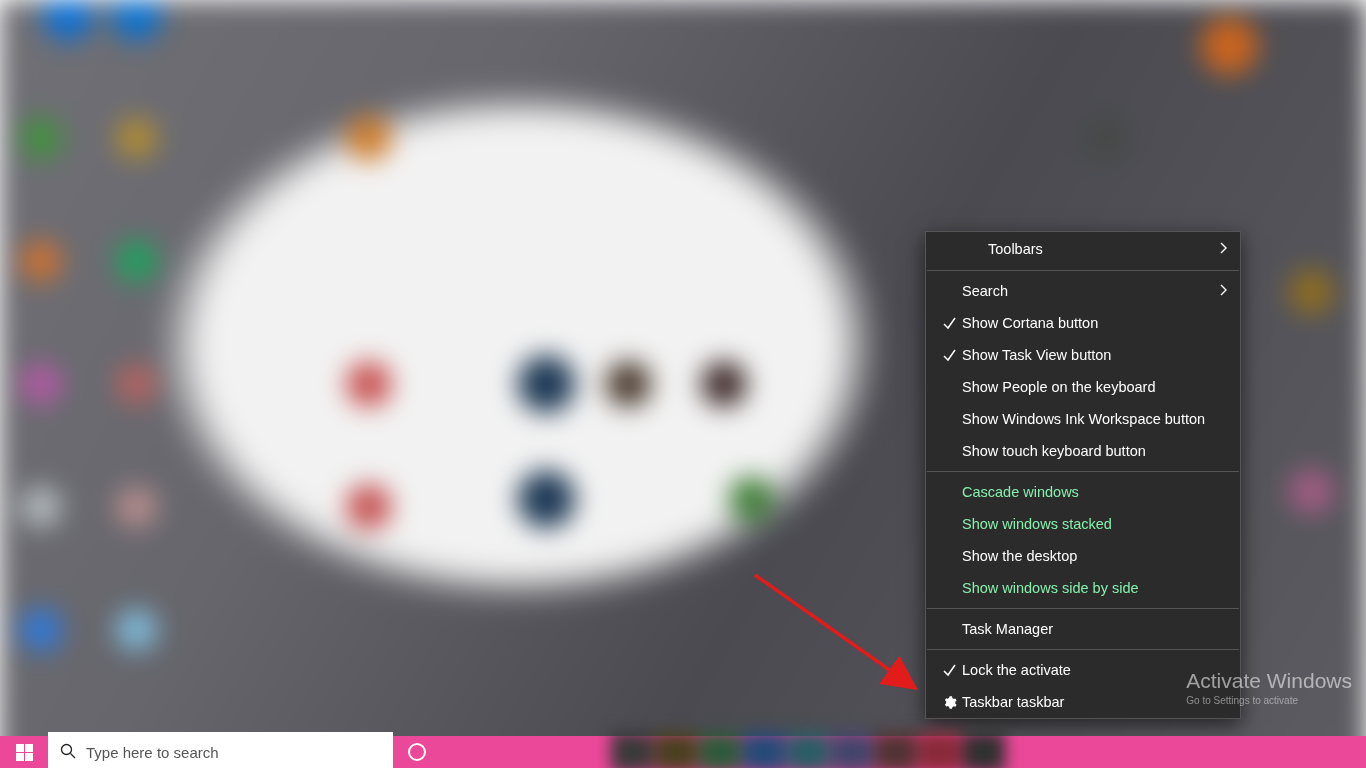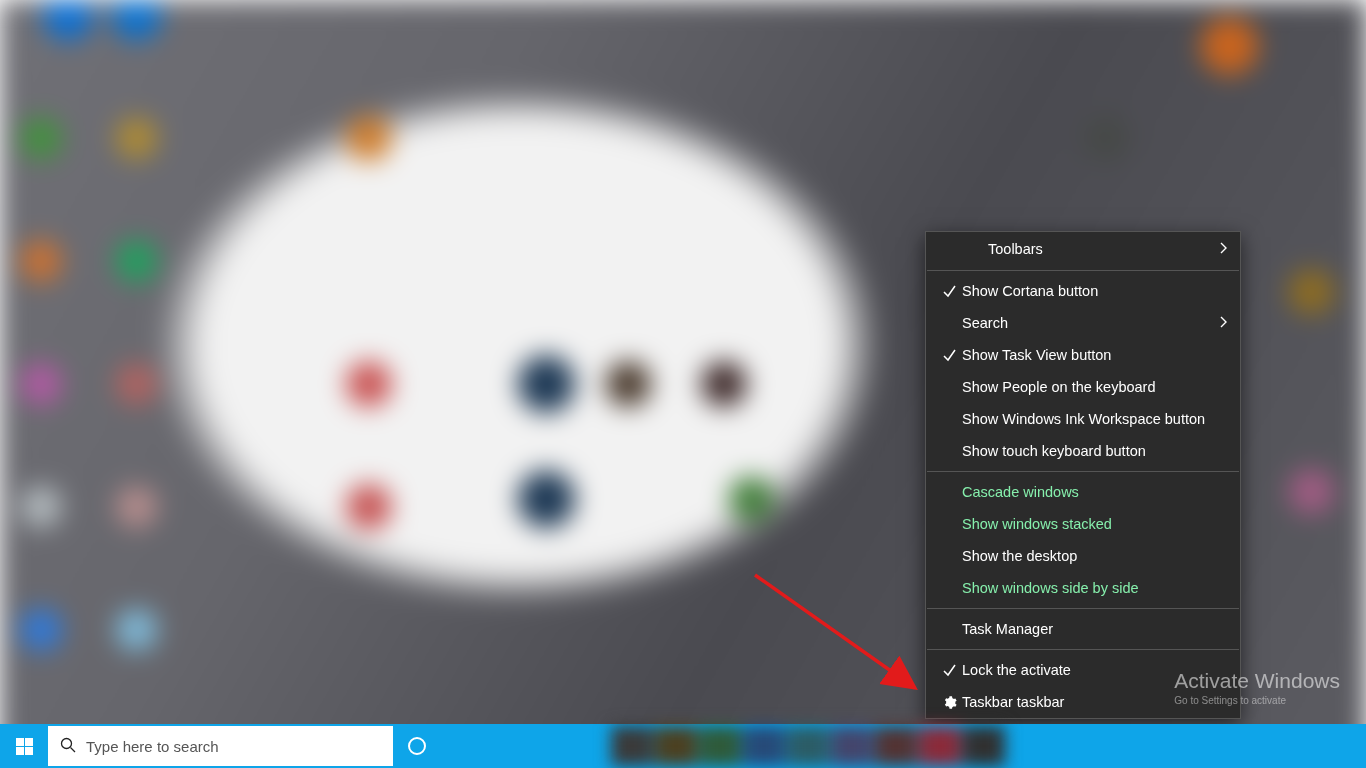--- a/index.html
+++ b/index.html
@@ -32,38 +32,38 @@
     radial-gradient(circle at 90% 6%, #c9641e 0 28px, transparent 30px),
     radial-gradient(circle at 81% 18%, #464947 0 22px, transparent 24px),
     radial-gradient(circle at 96% 38%, #8d6c22 0 22px, transparent 24px),
     radial-gradient(circle at 96% 64%, #a05c83 0 22px, transparent 24px),
     radial-gradient(ellipse 520px 370px at 38% 45%, #f2f2f2 0 60%, transparent 70%),
     linear-gradient(120deg, #707076 0%, #66666c 30%, #4a4a50 60%, #5c5c62 100%);
   filter: blur(13px);
 }
 
 .taskbar {
-  position: absolute; left: 0; right: 0; bottom: 0; height: 44px;
-  background: #0ea5e9;
+  position: absolute; left: 0; right: 0; bottom: 0; height: 32px;
+  background: #ec4899;
   display: flex; align-items: center; color: #fff;
 }
 .start-btn { width: 48px; height: 40px; display:flex; align-items:center; justify-content:center; }
 .start-btn svg { width: 17px; height: 17px; }
 .search-box {
   height: 40px; width: 345px; background: #fff; color: #555;
   display: flex; align-items: center; padding: 0 12px; font-size: 15px;
 }
 .search-box .mag { margin-right: 10px; color:#333; }
 .cortana-btn { width: 48px; height:40px; display:flex; align-items:center; justify-content:center; }
 .cortana-ring { width:18px; height:18px; border:2px solid #fff; border-radius:50%; }
 .tb-apps { display:flex; gap:2px; margin-left:170px; filter: blur(8px); }
 .tb-apps span { width:42px; height:40px; display:inline-block; }
 
 .watermark {
-  position: absolute; right: 26px; bottom: 62px; text-align: left;
+  position: absolute; right: 14px; bottom: 62px; text-align: left;
   color: rgba(255,255,255,.55); font-weight: 300; pointer-events:none;
 }
 .watermark .t1 { font-size: 21px; }
 .watermark .t2 { font-size: 10px; margin-top:2px; color: rgba(255,255,255,.45);}
 
 .arrow {
   position:absolute; left:750px; top:570px; pointer-events:none;
 }
 
 .ctx {
@@ -93,35 +93,35 @@
     <span>Toolbars</span>
     <span class="chev">
       <svg width="8" height="12" viewBox="0 0 8 12">
           <path d="M1 1l5 5-5 5" stroke="#fff" stroke-width="1.4" fill="none"></path>
         </svg>
     </span>
   </div>
   <div class="sep"></div>
 
   <div class="row">
-    <span class="ic">
-        <svg width="13" height="13" viewBox="0 0 13 13">
-          <path d="M1 7l4 4 7-10" stroke="#fff" stroke-width="1.5" fill="none"></path>
-        </svg>
-      </span>
-    <span>Show Cortana button</span>
-  </div>
-  <div class="row">
     <span class="ic"></span>
     <span>Search</span>
     <span class="chev">
       <svg width="8" height="12" viewBox="0 0 8 12">
           <path d="M1 1l5 5-5 5" stroke="#fff" stroke-width="1.4" fill="none"></path>
         </svg>
     </span>
+  </div>
+  <div class="row">
+    <span class="ic">
+        <svg width="13" height="13" viewBox="0 0 13 13">
+          <path d="M1 7l4 4 7-10" stroke="#fff" stroke-width="1.5" fill="none"></path>
+        </svg>
+      </span>
+    <span>Show Cortana button</span>
   </div>
   <div class="row">
     <span class="ic">
         <svg width="13" height="13" viewBox="0 0 13 13">
           <path d="M1 7l4 4 7-10" stroke="#fff" stroke-width="1.5" fill="none"></path>
         </svg>
       </span>
     <span>Show Task View button</span>
   </div>
   <div class="row">

